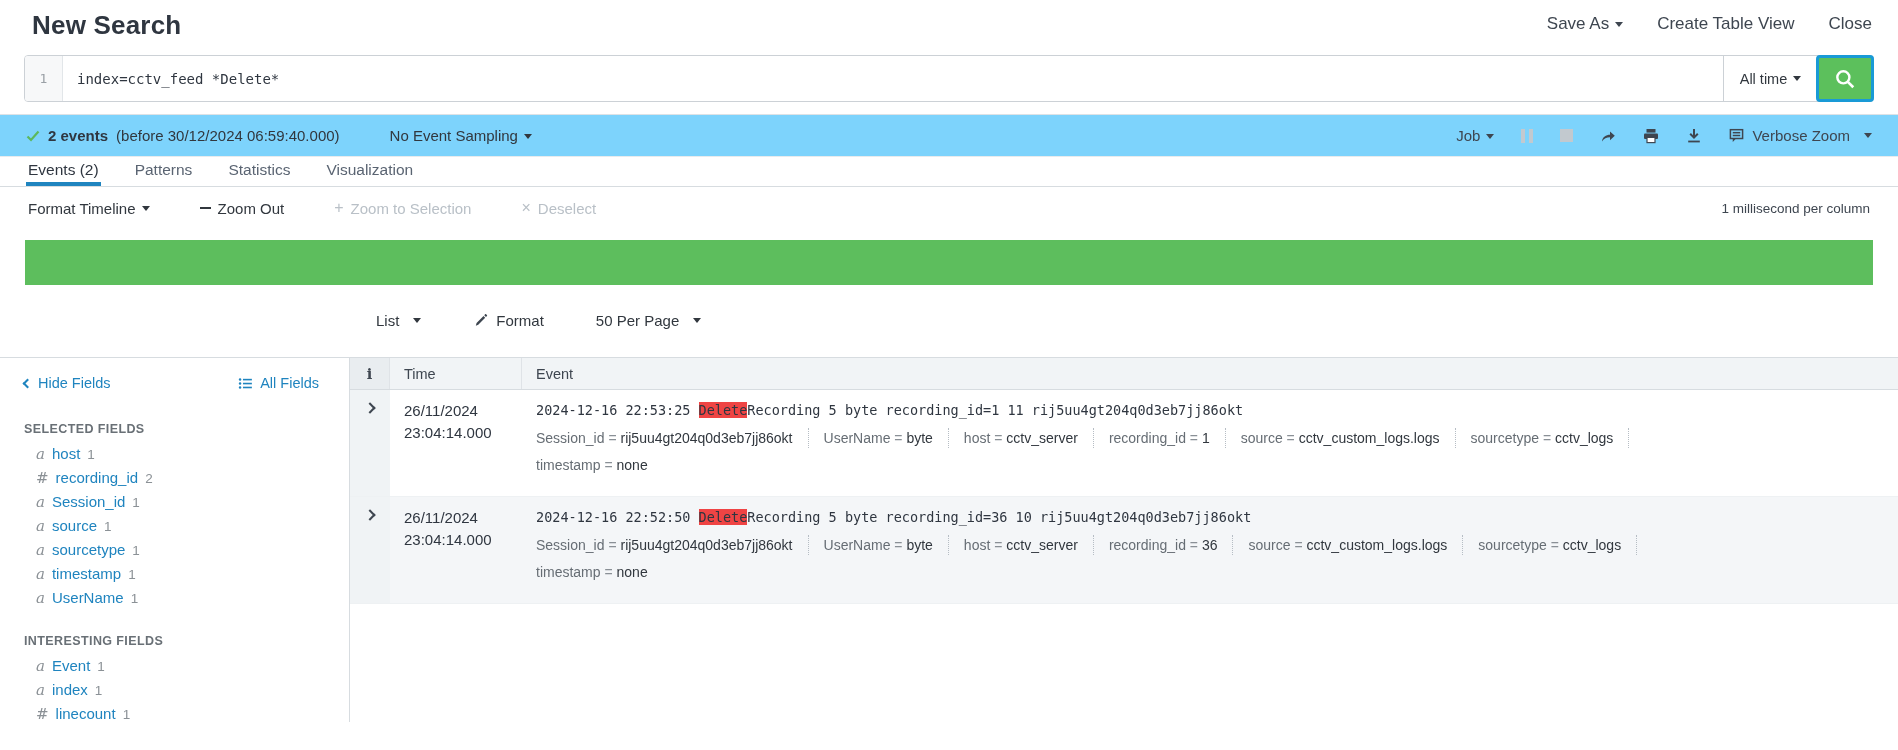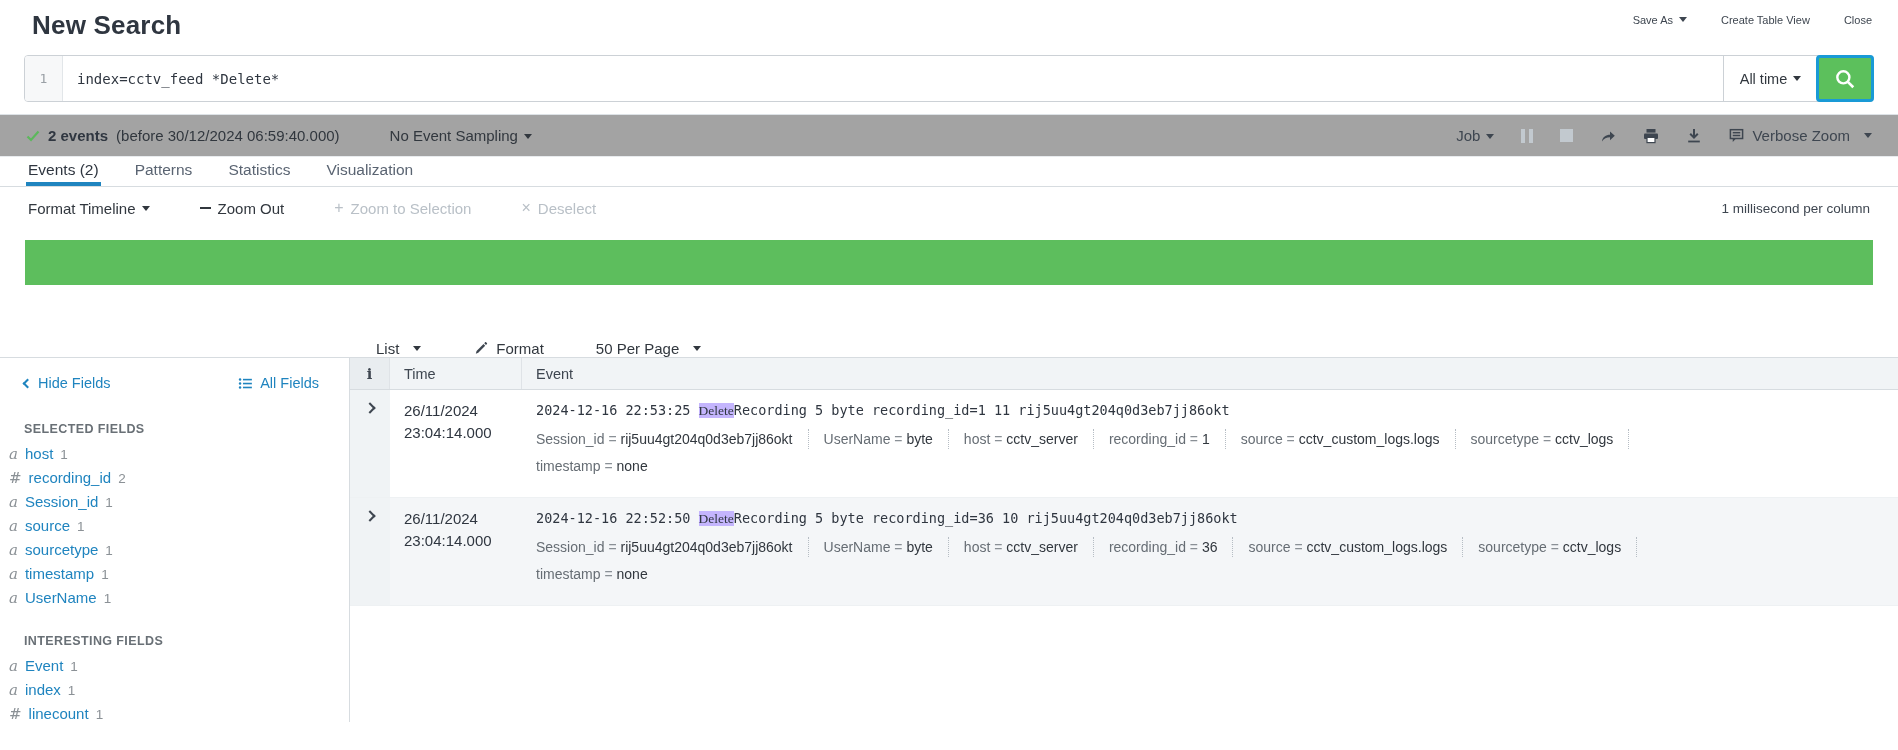--- a/index.html
+++ b/index.html
@@ -3,21 +3,21 @@
 <meta charset="utf-8">
 <style>
   * { margin:0; padding:0; box-sizing:border-box; }
   html,body { width:1898px; height:750px; overflow:hidden; background:#fff;
               font-family:"Liberation Sans", sans-serif; color:#31373e; }
 
   
   .topbar { padding:10px 24px 0 24px; position:relative; }
   .page-title { font-size:26px; font-weight:700; color:#2f3640; letter-spacing:.2px;margin-left:8px; }
   .top-actions { position:absolute; right:26px; top:14px; display:flex; gap:34px; align-items:center; }
-  .top-action { font-size:11px; color:#3e4650; cursor:pointer; }
+  .top-action { font-size:17px; color:#3e4650; cursor:pointer; }
 
   .caret { display:inline-block; width:0; height:0; border-left:4px solid transparent;
            border-right:4px solid transparent; border-top:5px solid currentColor;
            margin-left:6px; vertical-align:2px; }
 
   
   .search-row { margin:14px 24px 0 24px; display:flex; height:47px;
                 border:1px solid #ccd1d6; border-radius:4px; background:#fff; }
   .line-gutter { width:38px; background:#f7f8f9; border-right:1px solid #e2e6e9;
                  display:flex; align-items:center; justify-content:center;
@@ -25,21 +25,21 @@
                  border-radius:3px 0 0 3px; }
   .query { flex:1; display:flex; align-items:center; padding-left:14px;
            font-family:"DejaVu Sans Mono", monospace; font-size:14px; color:#2f3640; }
   .time-range { width:94px; border-left:1px solid #ccd1d6; display:flex; align-items:center;
                 justify-content:center; font-size:14.5px; color:#31373e; cursor:pointer; }
   .search-btn { width:58px; background:#5cc05c; border:3px solid #199ad6; border-radius:4px;
                 display:flex; align-items:center; justify-content:center; cursor:pointer;
                 margin:-1px; }
 
   
-  .status-bar { margin-top:12px; height:43px; background:#a3a3a3;
+  .status-bar { margin-top:12px; height:43px; background:#7dd3fc;
                 border-top:1px solid #dde2e6; border-bottom:1px solid #e8ebee;
                 display:flex; align-items:center; padding:0 26px; font-size:15px; }
   .status-left { display:flex; align-items:center; gap:8px; }
   .result-count { font-weight:700; color:#2f3640; }
   .result-qualifier { color:#31373e; }
   .sampling { margin-left:42px; color:#31373e; cursor:pointer; }
   .status-right { margin-left:auto; display:flex; align-items:center; gap:27px; }
   .job-menu { color:#3e4650; cursor:pointer; }
   .icon-btn { display:inline-flex; align-items:center; cursor:pointer; }
   .pause-bars { display:inline-flex; gap:4px; }
@@ -58,36 +58,36 @@
   .tl-btn { color:#31373e; cursor:pointer; display:inline-flex; align-items:center; }
   .tl-btn.disabled { color:#b9c0c7; cursor:default; }
   .dash-icon { display:inline-block; width:11px; height:2px; background:currentColor; margin-right:7px; }
   .plus-icon::before { content:"+"; margin-right:7px; font-size:16px; }
   .x-icon::before { content:"\00d7"; margin-right:7px; font-size:16px; }
   .tl-scale { margin-left:auto; font-size:13.5px; color:#3e4650; }
   .timeline-bar { margin:11px 25px 0 25px; height:45px; background:#5dbe5d; cursor:crosshair; }
 
   
   .list-controls { margin-top:27px; height:46px; border-bottom:1px solid #d7dce0;
-                   display:flex; align-items:flex-end; gap:52px; padding-left:376px; font-size:15px; }
+                   display:flex; align-items:flex-start; gap:52px; padding-left:376px; font-size:15px; }
   .lc-item { color:#31373e; cursor:pointer; display:inline-flex; align-items:center; gap:8px; }
 
   
   .main-area { display:flex; height:364px; }
 
   
   .sidebar { width:350px; min-width:350px; border-right:1px solid #d7dce0; padding-top:10px; }
   .sidebar-head { display:flex; justify-content:space-between; padding:0 30px 0 24px;
                   align-items:center; height:30px; }
   .side-link { color:#1f84bf; font-size:14.5px; cursor:pointer; display:inline-flex; align-items:center; gap:7px; }
   .chev-left { display:inline-block; width:7px; height:7px; border-left:2px solid #1f84bf;
                border-bottom:2px solid #1f84bf; transform:rotate(45deg); margin-top:1px; }
   .field-section-header { margin:24px 0 6px 24px; font-size:12.5px; font-weight:700;
                           color:#697076; letter-spacing:.4px; }
-  .field-item { padding:3px 0 3px 9px; font-size:15px; cursor:pointer; }
+  .field-item { padding:3px 0 3px 36px; font-size:15px; cursor:pointer; }
   .field-type { font-family:"DejaVu Serif", serif; font-style:italic; color:#8b9196; margin-right:7px; }
   .field-name { color:#1f84bf; }
   .field-count { color:#8b9196; margin-left:7px; font-size:13.5px; }
 
   
   .events-table { flex:1; display:flex; flex-direction:column; }
   .table-header { display:flex; height:32px; background:#f1f4f6; border-bottom:1px solid #d7dce0; }
   .th { display:flex; align-items:center; font-size:14.5px; color:#3e4650; }
   .th-i { width:40px; justify-content:center; background:#e9edf0; font-weight:700;
           border-right:1px solid #dfe3e7; font-family:"DejaVu Serif", serif; }
@@ -98,21 +98,21 @@
   .event-row.alt { background:#f4f6f8; }
   .cell-i { width:40px; min-width:40px; background:#f0f3f5; display:flex; justify-content:center;
             padding-top:14px; cursor:pointer; }
   .chev-right { display:inline-block; width:8px; height:8px; border-top:2px solid #3e4650;
                 border-right:2px solid #3e4650; transform:rotate(45deg); }
   .cell-time { width:132px; min-width:132px; padding:10px 0 0 14px; font-size:15px;
                line-height:22px; color:#2f3640; cursor:pointer; }
   .cell-event { flex:1; padding:10px 16px 14px 14px; }
   .raw { font-family:"DejaVu Sans Mono", monospace; font-size:13.5px; color:#2f3640;
          white-space:pre-wrap; line-height:20px; cursor:pointer; }
-  .hl { background:#c4b5fd;font-family:Liberation Serif, serif; }
+  .hl { background:#ef4444; }
   .kv-list { display:flex; flex-wrap:wrap; margin-top:8px; font-size:14px; line-height:20px; }
   .kv { padding-right:15px; margin-right:15px; border-right:1px dotted #b6bdc4; margin-bottom:7px; cursor:pointer; }
   .kv .k { color:#666d74; }
   .kv .k::after { content:" = "; color:#8a9096; }
   .kv .v { color:#31373e; }
   .kv-break { flex-basis:100%; height:0; }
   .kv.no-sep { border-right:none; }
 
   svg { display:block; }
 </style>

